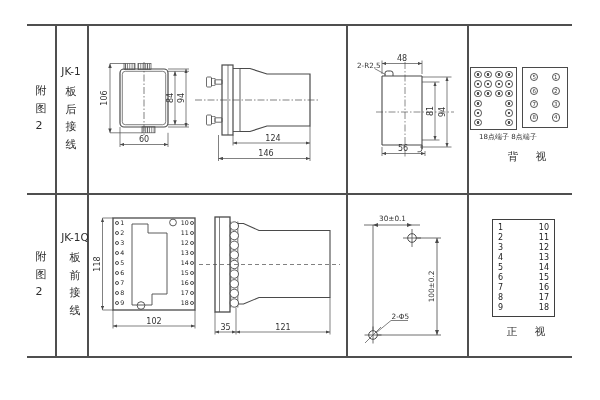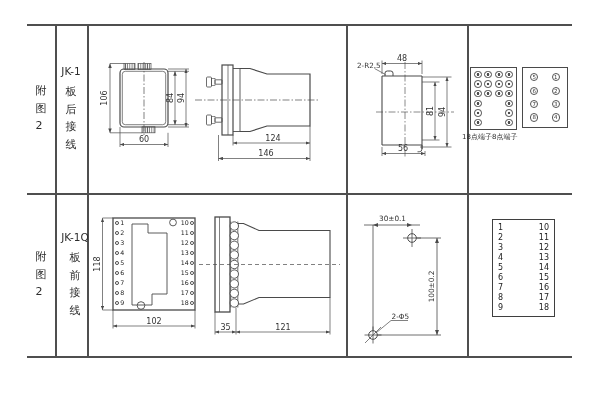--- a/index.html
+++ b/index.html
@@ -19,21 +19,21 @@
        box-sizing:border-box;display:flex;flex-direction:column;justify-content:space-between;padding:2.5px 3px;}
   .t18row{display:flex;justify-content:space-between;}
   .tcirc{width:7.6px;height:7.6px;border:1.3px solid #4a4a4a;border-radius:50%;box-sizing:border-box;
          background:radial-gradient(circle,#4a4a4a 0 1.1px,transparent 1.6px);}
   
   .t8{position:absolute;left:522px;top:67px;width:46px;height:61px;border:1.6px solid #4a4a4a;
       box-sizing:border-box;display:flex;flex-direction:column;justify-content:space-evenly;padding:0 7px;}
   .t8row{display:flex;justify-content:space-between;}
   .cnum{width:8.4px;height:8.4px;border:0.9px solid #555;border-radius:50%;box-sizing:border-box;
         font-size:5.4px;line-height:7.2px;text-align:center;color:#333;}
-  .tlabel{position:absolute;font-size:7px;color:#2d2d2d;text-align:left;white-space:nowrap;}
+  .tlabel{position:absolute;font-size:7px;color:#2d2d2d;text-align:center;white-space:nowrap;}
   .viewlabel{position:absolute;font-size:10.5px;letter-spacing:7px;text-indent:7px;color:#2d2d2d;text-align:center;white-space:nowrap;}
   
   .qcol{position:absolute;display:flex;flex-direction:column;justify-content:space-between;z-index:2;}
   .qrow{display:flex;align-items:center;gap:1.5px;font-size:6.3px;line-height:1;color:#222;}
   .qrow.right{justify-content:flex-end;}
   .qdot{width:3.8px;height:3.8px;border:0.9px solid #444;border-radius:50%;box-sizing:border-box;display:inline-block;}
   
   .fvbox{position:absolute;left:492px;top:219px;width:63px;height:98px;border:1.7px solid #3f3f3f;box-sizing:border-box;}
   .fvcol{position:absolute;top:4px;bottom:4px;display:flex;flex-direction:column;justify-content:space-between;
          font-size:8px;line-height:1;color:#222;}
@@ -221,20 +221,21 @@
       <div class="t8row">
         <span class="cnum">7</span>
         <span class="cnum">3</span>
       </div>
       <div class="t8row">
         <span class="cnum">8</span>
         <span class="cnum">4</span>
       </div>
     </div>
   <div class="tlabel" style="left:492px;top:132px;width:64px">8点端子</div>
+  <div class="viewlabel" style="left:485px;top:150px;width:84px">背 视</div>
 
   <svg style="left:87px;top:193px" width="259" height="163" viewBox="0 0 259 163">
     <defs>
       <marker id="arwD" markerWidth="7" markerHeight="5" refX="6.3" refY="2.5" orient="auto-start-reverse">
         <path d="M0,0L6.3,2.5L0,5Z" fill="#4a4a4a"></path>
         </marker>
     </defs>
     <g stroke="#4a4a4a" fill="none">
       <rect x="26" y="25" width="82" height="92" stroke-width="1.3"></rect>
       <path d="M45,31 H61 V40 H80 V101 H65 V112 H45 Z" stroke-width="0.9"></path>
@@ -401,14 +402,15 @@
         <div class="fvn">11</div>
         <div class="fvn">12</div>
         <div class="fvn">13</div>
         <div class="fvn">14</div>
         <div class="fvn">15</div>
         <div class="fvn">16</div>
         <div class="fvn">17</div>
         <div class="fvn">18</div>
       </div>
   </div>
+  <div class="viewlabel" style="left:486px;top:325px;width:80px">正 视</div>
 
 </div>
 
 </body></html>

